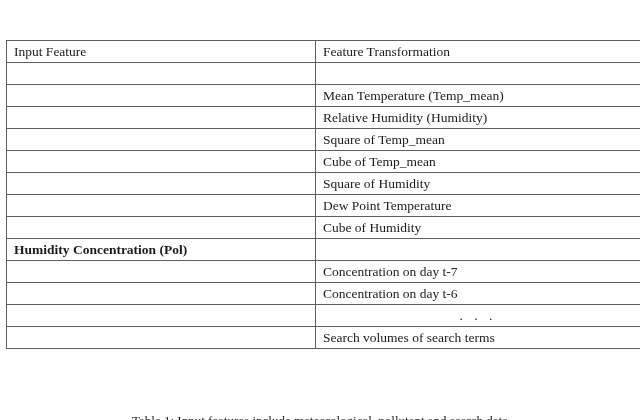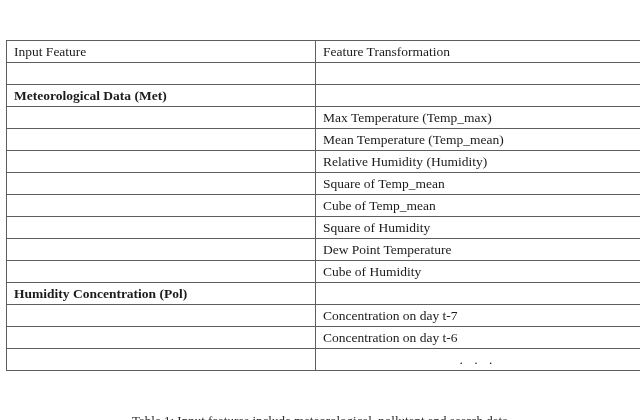--- a/index.html
+++ b/index.html
@@ -73,28 +73,20 @@
         <th>Input Feature</th>
         <th>Feature Transformation</th>
       </tr>
     </thead>
     <tbody id="table-body">
         <tr>
           <td></td>
           <td></td>
         </tr>
         <tr>
-          <td class="section">Meteorological Data (Met)</td>
-          <td></td>
-        </tr>
-        <tr>
-          <td></td>
-          <td>Max Temperature (Temp_max)</td>
-        </tr>
-        <tr>
           <td></td>
           <td>Mean Temperature (Temp_mean)</td>
         </tr>
         <tr>
           <td></td>
           <td>Relative Humidity (Humidity)</td>
         </tr>
         <tr>
           <td></td>
           <td>Square of Temp_mean</td>
@@ -124,16 +116,20 @@
           <td>Concentration on day t-7</td>
         </tr>
         <tr>
           <td></td>
           <td>Concentration on day t-6</td>
         </tr>
         <tr>
           <td></td>
           <td class="center">. . .</td>
         </tr>
+        <tr>
+          <td></td>
+          <td>Search volumes of search terms</td>
+        </tr>
       </tbody>
   </table>
   <div class="caption">Table 1: Input features include meteorological, pollutant and search data</div>
 </div>
 
 </body></html>

